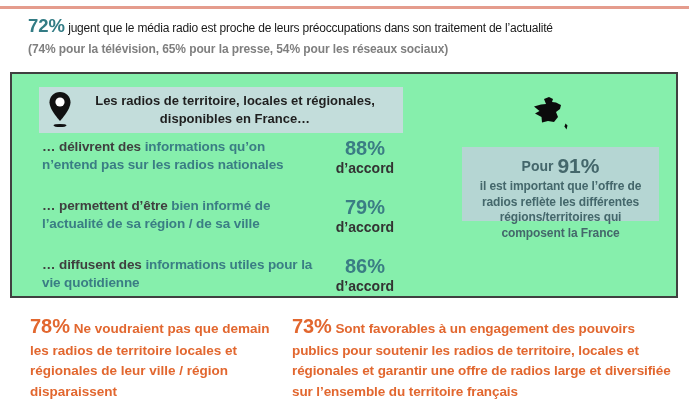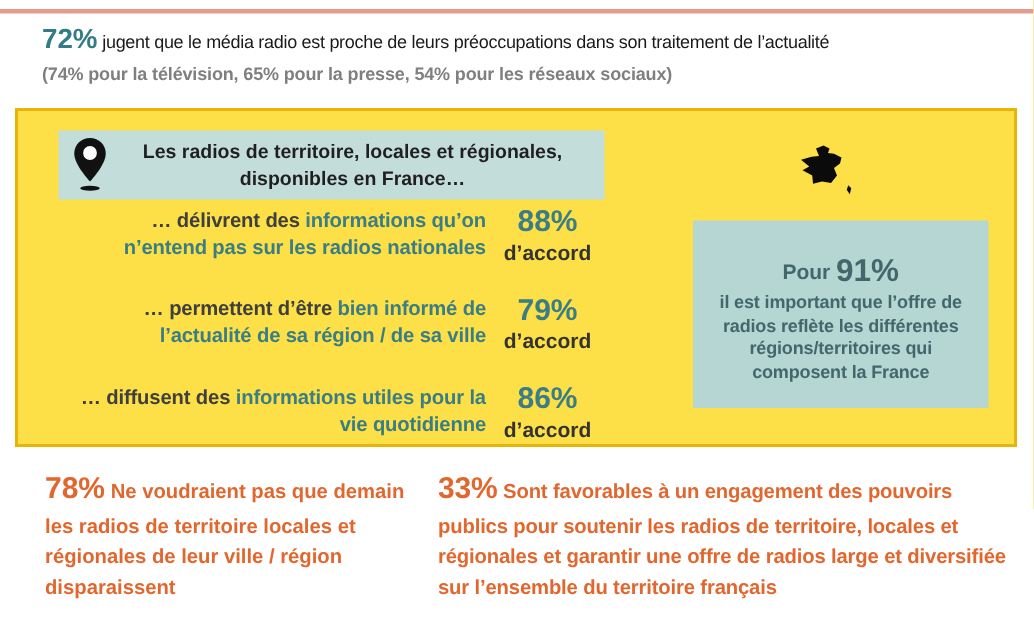--- a/index.html
+++ b/index.html
@@ -7,38 +7,38 @@
     width:689px;height:416px;position:relative;background:#ffffff;
     font-family:"Liberation Sans", sans-serif;overflow:hidden;
   }
   .top-rule{position:absolute;top:6px;left:0;width:689px;height:3px;background:#E59C8D;}
 
   .header{position:absolute;left:28px;top:15px;white-space:nowrap;}
   .header .stat{font-size:18.5px;font-weight:bold;color:#337C85;}
   .header .txt{font-size:12px;font-weight:normal;color:#1a1a1a;letter-spacing:-0.2px;}
   .header-sub{position:absolute;left:28px;top:42px;font-size:12px;font-weight:bold;color:#7F7F7F;letter-spacing:-0.1px;}
 
-  .main-box{position:absolute;left:10px;top:72px;width:664px;height:222px;border:2px solid #eab308;background:#fde047;}
+  .main-box{position:absolute;left:10px;top:72px;width:664px;height:222px;border:2px solid #404040;background:#86efac;}
 
   .banner{position:absolute;left:27px;top:13px;width:364px;height:46px;background:#C3DDDB;display:flex;align-items:center;}
   .banner-icon{width:42px;display:flex;justify-content:center;align-items:center;}
   .banner-text{flex:1;text-align:center;font-size:13px;font-weight:bold;color:#1f1f1f;line-height:1.35;padding-right:14px;}
 
   .rows{position:absolute;left:30px;top:64px;width:372px;}
   .row{display:flex;margin-bottom:21px;align-items:flex-start;}
-  .row-text{width:282px;text-align:right;font-size:13.5px;font-weight:bold;color:#3f3f3f;line-height:1.3;letter-spacing:-0.1px;}
+  .row-text{width:282px;font-size:13.5px;font-weight:bold;color:#3f3f3f;line-height:1.3;letter-spacing:-0.1px;}
   .row-text .hl{color:#3A7D84;}
   .row-val{width:82px;text-align:center;}
   .row-val .pct{display:block;font-size:20px;font-weight:bold;color:#3A7D84;line-height:1.05;}
   .row-val .lab{display:block;font-size:14px;font-weight:bold;color:#333333;margin-top:1px;}
 
   .france-icon{position:absolute;left:520px;top:22px;}
 
-  .right-box{position:absolute;left:450px;top:73px;width:197px;height:125px;background:#B5D6D3;
-    color:#44676B;text-align:center;font-weight:bold;box-sizing:border-box;padding-top:22px;}
+  .right-box{position:absolute;left:450px;top:73px;width:197px;height:74px;background:#B5D6D3;
+    color:#44676B;text-align:center;font-weight:bold;box-sizing:border-box;padding-top:7px;}
   .right-box .intro{font-size:14px;vertical-align:middle;}
   .right-box .big{font-size:21px;vertical-align:middle;}
   .right-box .body{font-size:12px;line-height:1.3;margin-top:1px;padding:0 8px;letter-spacing:-0.1px;}
 
   .footer-block{position:absolute;top:311px;color:#E2672F;font-weight:bold;font-size:13.5px;line-height:1.5;}
   .footer-left{left:30px;width:243px;}
   .footer-right{left:292px;width:392px;letter-spacing:-0.1px;}
   .footer-block .stat{font-size:20px;}
 </style>
 </head>
@@ -111,14 +111,14 @@
     <div class="body">il est important que l’offre de radios reflète les différentes régions/territoires qui composent la France</div>
   </div>
 
 </div>
 
 <div class="footer-block footer-left">
   <span class="stat">78%</span><span> Ne voudraient pas que demain les radios de territoire locales et régionales de leur ville / région disparaissent</span>
 </div>
 
 <div class="footer-block footer-right">
-  <span class="stat">33%</span><span> Sont favorables à un engagement des pouvoirs publics pour soutenir les radios de territoire, locales et régionales et garantir une offre de radios large et diversifiée sur l’ensemble du territoire français</span>
+  <span class="stat">73%</span><span> Sont favorables à un engagement des pouvoirs publics pour soutenir les radios de territoire, locales et régionales et garantir une offre de radios large et diversifiée sur l’ensemble du territoire français</span>
 </div>
 
 </body></html>

